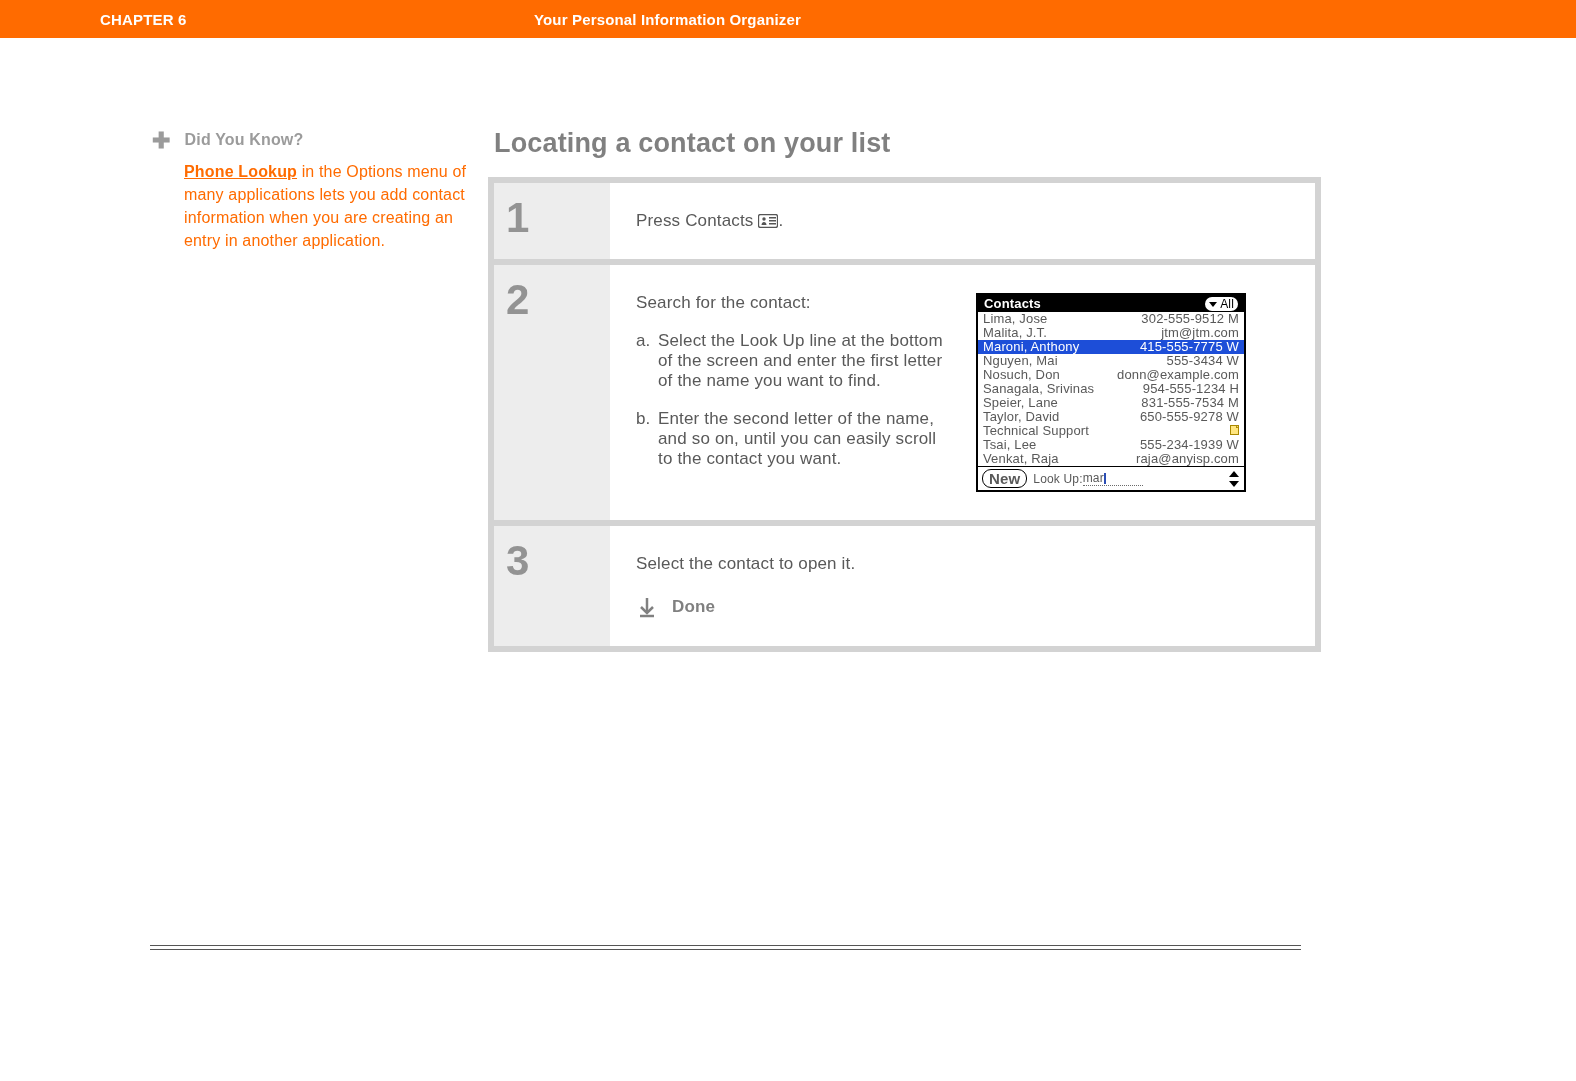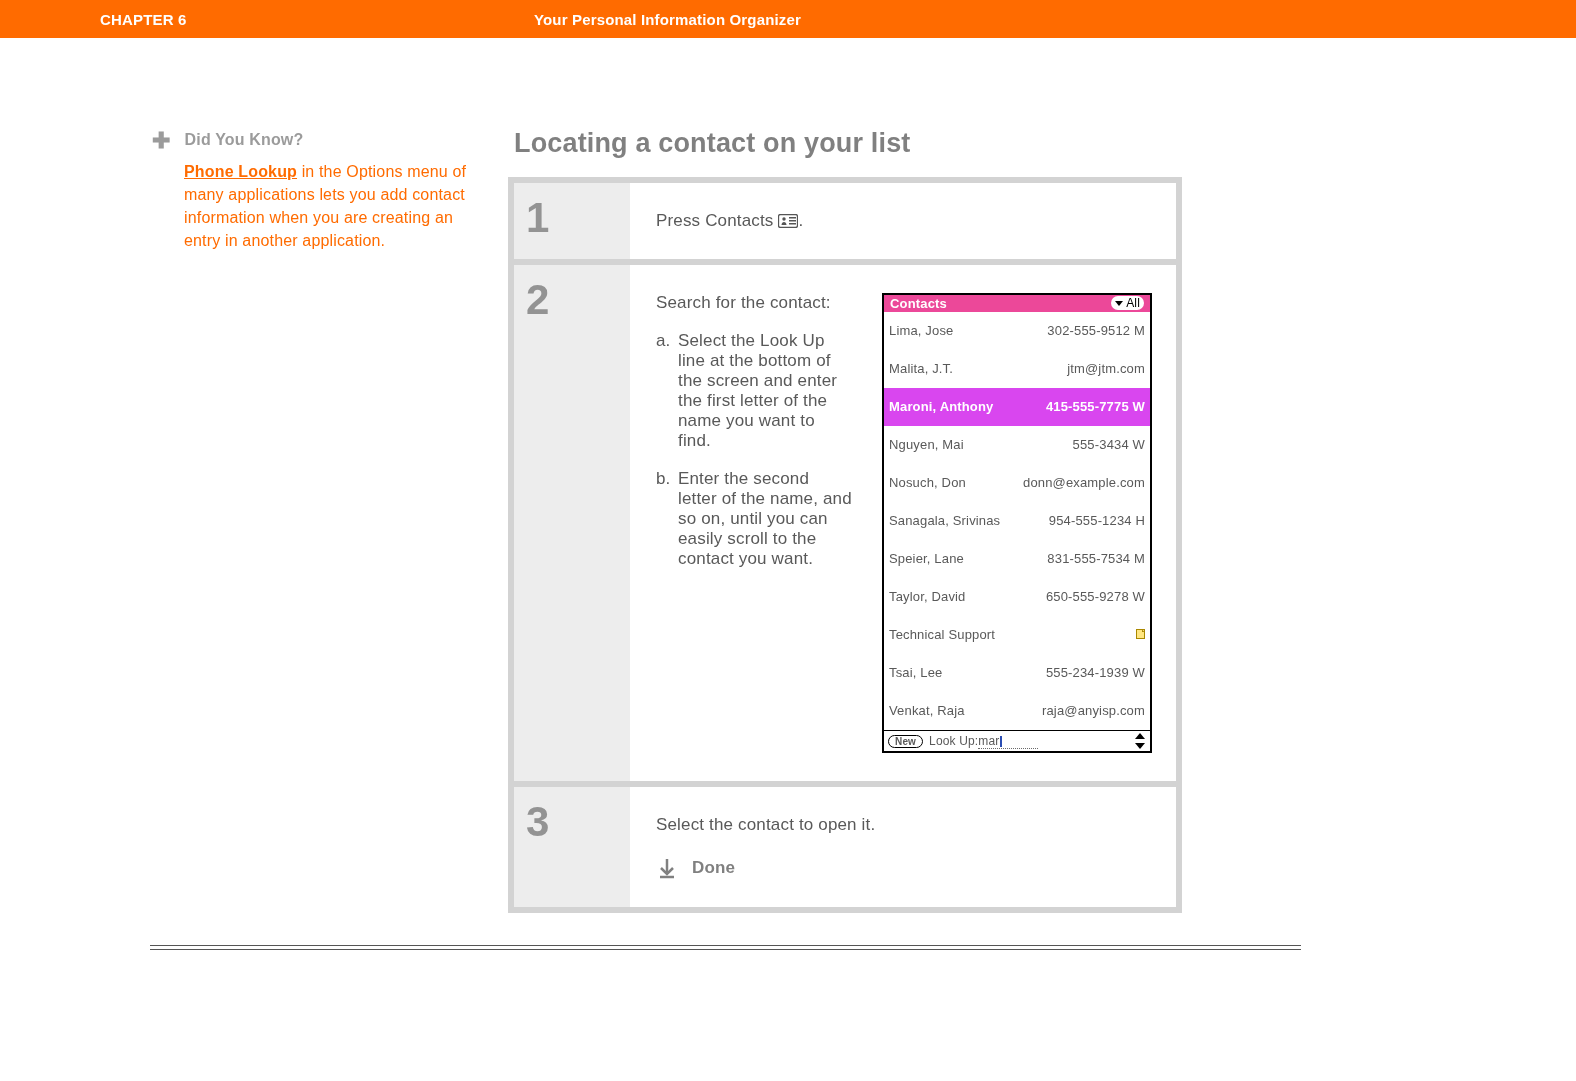--- a/index.html
+++ b/index.html
@@ -61,22 +61,22 @@
   padding-left: 32px;
 }
 .tip-body a {
   color: #ff6b00;
   font-weight: 700;
   text-decoration: underline;
 }
 
 
 .main {
-  margin-left: 26px;
-  width: 674px;
+  margin-left: 6px;
+  width: 833px;
 }
 .page-title {
   font-size: 27px;
   font-weight: 700;
   color: #808080;
   margin: 0 0 18px 6px;
 }
 .steps-frame {
   background: #d3d3d3;
   padding: 6px;
@@ -128,26 +128,26 @@
 
 .palm {
   width: 266px;
   border: 2px solid #000;
   font-family: "Arial Narrow", Arial, sans-serif;
   font-size: 13px;
   margin-left: 30px;
   background: #fff;
 }
 .palm .bar {
-  background: #ec4899;
+  background: #000000;
   color: #fff;
   font-weight: 700;
   padding: 1px 6px;
   display: flex;
-  align-items: flex-start;
+  align-items: flex-end;
   font-family: Arial, sans-serif;
 }
 .palm .bar .cat {
   margin-left: auto;
   color: #000;
   background: #fff;
   padding: 0 4px;
   font-weight: normal;
   font-size: 12px;
   display: flex;
@@ -155,40 +155,40 @@
   border-radius: 7px;
 }
 .palm .bar .cat .tri {
   border-top: 5px solid #000;
   border-left: 4px solid transparent;
   border-right: 4px solid transparent;
   margin-right: 3px;
 }
 .palm .row {
   display: flex;
-  padding: 12px 5px;
+  padding: 0 5px;
   line-height: 14px;
   gap: 28px;
 }
 .palm .row .n { flex: 1; white-space: nowrap; overflow: hidden; }
 .palm .row .p { text-align: right; white-space: nowrap; }
-.palm .row.sel { background: #d946ef; color: #fff; font-weight: bold; }
+.palm .row.sel { background: #1d4ed8; color: #fff; }
 .palm .lookup {
   border-top: 1px solid #000;
   display: flex;
   align-items: center;
   padding: 2px 4px;
   font-size: 12px;
 }
 .palm .lookup .newbtn {
   border: 1.5px solid #000;
   border-radius: 9px;
   padding: 0 6px;
   font-weight: 700;
-  font-size: 10px;
+  font-size: 15px;
 }
 .palm .lookup .lbl { margin-left: 6px; }
 .palm .lookup .entry {
   border-bottom: 1px dotted #6b6b6b;
   display: inline-block;
   min-width: 60px;
 }
 .palm .lookup .cursor {
   border-left: 2px solid #2b4db3;
   display: inline-block;

